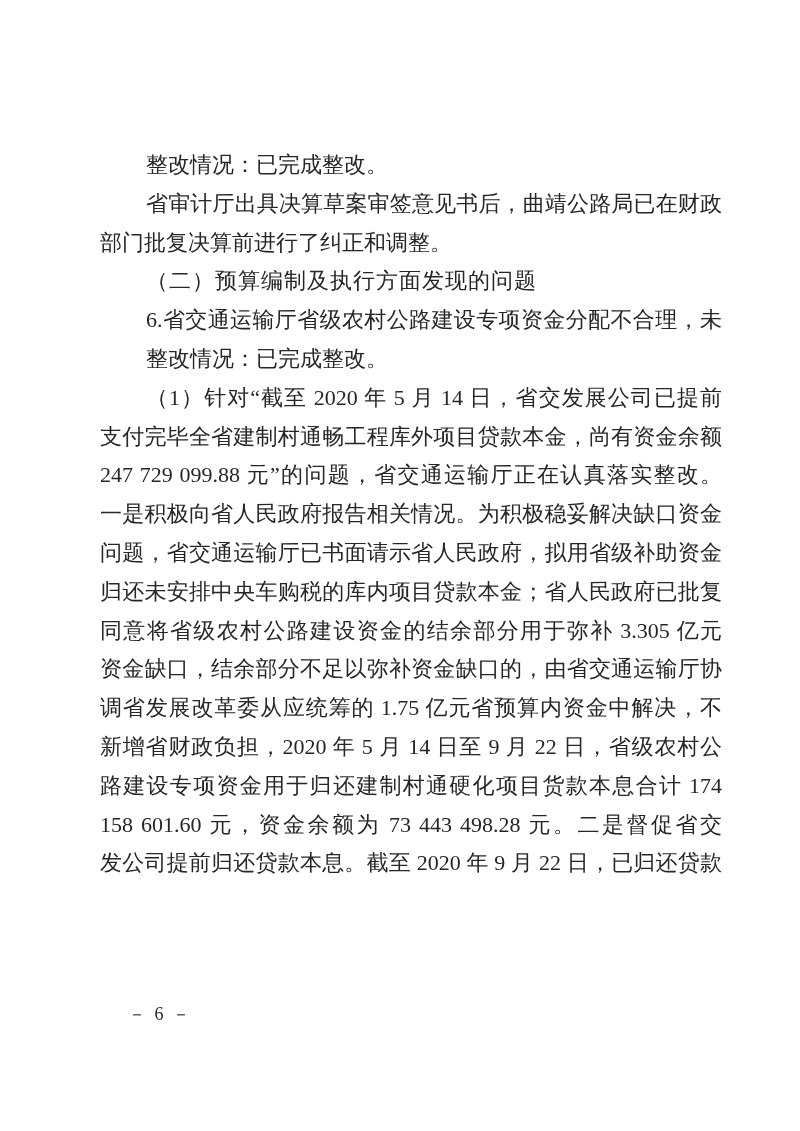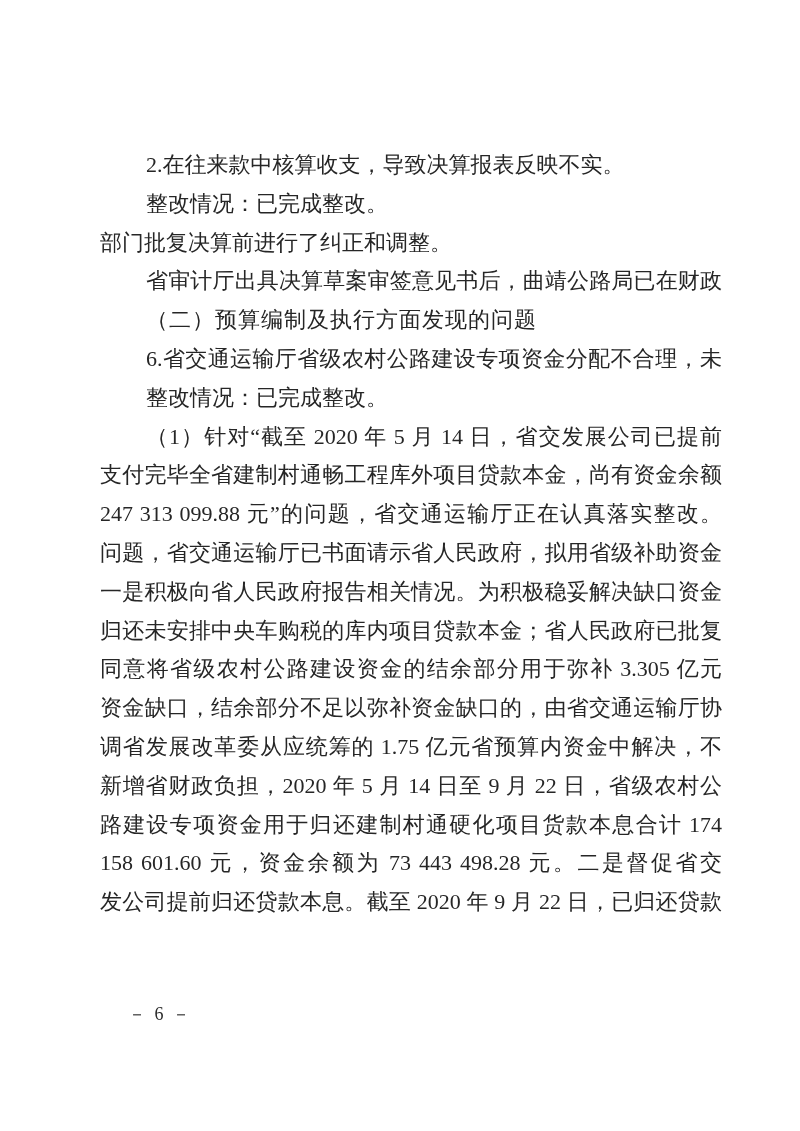--- a/index.html
+++ b/index.html
@@ -47,32 +47,31 @@
     line-height: 26px;
     color: #2b2b2b;
     letter-spacing: 2px;
   }
 </style>
 </head>
 <body>
 
 <div class="page">
   <div class="content">
-    <div class="line indent">2.在往来款中核算收支，导致决算报表反映不实。</div>
     <div class="line indent">整改情况：已完成整改。</div>
+    <div class="line indent just">省审计厅出具决算草案审签意见书后，曲靖公路局已在财政</div>
     <div class="line">部门批复决算前进行了纠正和调整。</div>
-    <div class="line indent just">省审计厅出具决算草案审签意见书后，曲靖公路局已在财政</div>
     <div class="line indent bold">（二）预算编制及执行方面发现的问题</div>
     <div class="line indent just">6.省交通运输厅省级农村公路建设专项资金分配不合理，未</div>
     <div class="line indent">整改情况：已完成整改。</div>
     <div class="line indent just">（1）针对“截至 2020 年 5 月 14 日，省交发展公司已提前</div>
     <div class="line just">支付完毕全省建制村通畅工程库外项目贷款本金，尚有资金余额</div>
-    <div class="line just">247 313 099.88 元”的问题，省交通运输厅正在认真落实整改。</div>
+    <div class="line just">247 729 099.88 元”的问题，省交通运输厅正在认真落实整改。</div>
+    <div class="line just">一是积极向省人民政府报告相关情况。为积极稳妥解决缺口资金</div>
     <div class="line just">问题，省交通运输厅已书面请示省人民政府，拟用省级补助资金</div>
-    <div class="line just">一是积极向省人民政府报告相关情况。为积极稳妥解决缺口资金</div>
     <div class="line just">归还未安排中央车购税的库内项目贷款本金；省人民政府已批复</div>
     <div class="line just">同意将省级农村公路建设资金的结余部分用于弥补 3.305 亿元</div>
     <div class="line just">资金缺口，结余部分不足以弥补资金缺口的，由省交通运输厅协</div>
     <div class="line just">调省发展改革委从应统筹的 1.75 亿元省预算内资金中解决，不</div>
     <div class="line just">新增省财政负担，2020 年 5 月 14 日至 9 月 22 日，省级农村公</div>
     <div class="line just">路建设专项资金用于归还建制村通硬化项目货款本息合计 174</div>
     <div class="line just">158 601.60 元，资金余额为 73 443 498.28 元。二是督促省交</div>
     <div class="line just">发公司提前归还贷款本息。截至 2020 年 9 月 22 日，已归还贷款</div>
   </div>
   <div class="page-number">－ 6 －</div>

